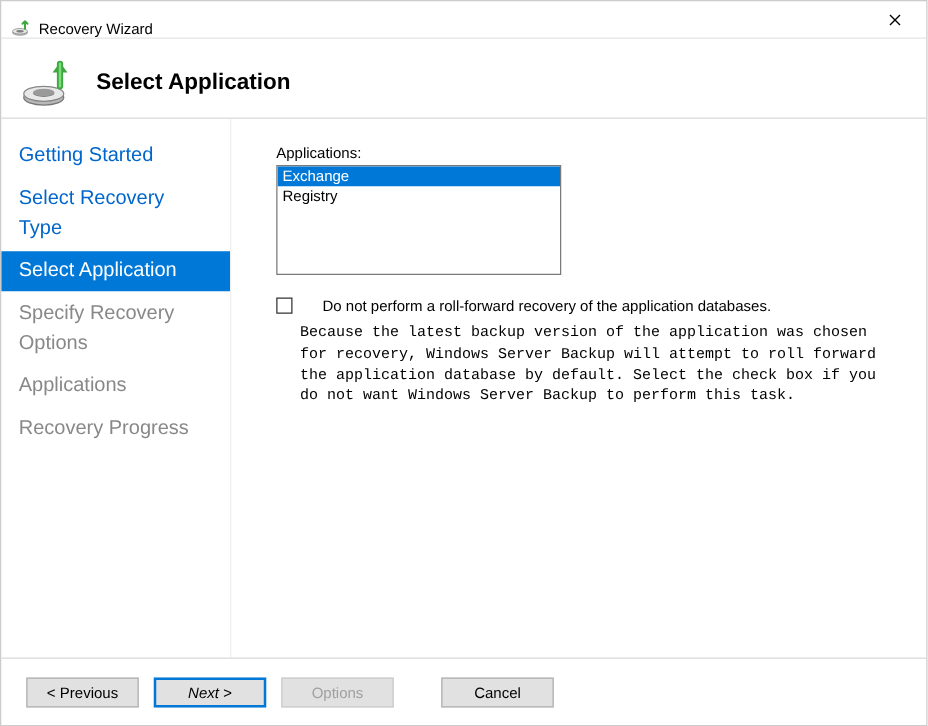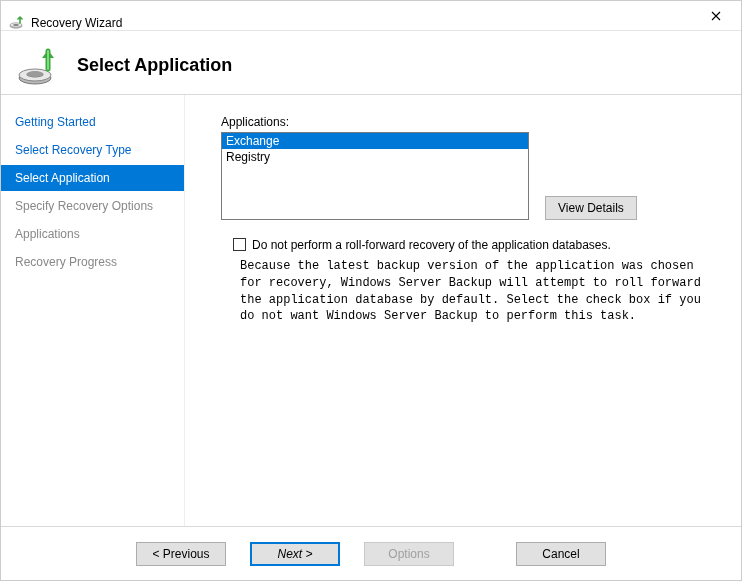--- a/index.html
+++ b/index.html
@@ -56,21 +56,21 @@
       min-height: 0;
     }
 
     .sidebar {
       width: 184px;
       padding: 14px 0;
       border-right: 1px solid #eee;
     }
     .sidebar-item {
       padding: 4px 14px;
-      font-size: 12px;
+      font-size: 16px;
       color: #0066cc;
       cursor: pointer;
       line-height: 1.5;
       margin-bottom: 2px;
     }
     .sidebar-item.current {
       background: #0078d7;
       color: #fff;
     }
     .sidebar-item.disabled {
@@ -80,21 +80,21 @@
 
     .content {
       flex: 1;
       padding: 20px 28px 10px 36px;
       color: #000;
     }
     .instruction { margin-bottom: 18px; }
     .apps-label { margin-bottom: 3px; }
     .apps-row { display: flex; align-items: flex-end; gap: 16px; }
     .listbox {
-      width: 308px;
+      width: 228px;
       height: 88px;
       border: 1px solid #7a7a7a;
       background: #fff;
       overflow: auto;
     }
     .list-item {
       padding: 0px 4px;
       font-size: 12px;
       line-height: 16px;
       cursor: pointer;
@@ -112,43 +112,43 @@
       font-family: inherit;
       cursor: pointer;
       padding: 0 12px;
     }
     .btn.primary { border: 2px solid #0078d7; padding: 0 11px; font-style: italic; }
     .btn.disabled { color: #a0a0a0; cursor: default; background: #e1e1e1; border-color: #c9c9c9; }
 
     .checkbox-row {
       display: flex;
       align-items: flex-start;
-      gap: 6px;
-      margin: 18px 0 6px 12px;
+      gap: 24px;
+      margin: 18px 0 6px 0;
     }
     .checkbox {
       width: 13px; height: 13px;
       border: 1px solid #333;
       background: #fff;
       cursor: pointer;
       flex-shrink: 0;
     }
     .desc {
       margin-left: 19px;
       line-height: 1.4;
       color: #000;
       font-family: Liberation Mono, monospace;
     }
 
     .footer {
       height: 54px;
       display: flex;
       align-items: center;
-      justify-content: center;
-      gap: 24px;
+      justify-content: flex-start;
+      gap: 12px;
       padding: 0 20px;
       border-top: 1px solid #d9d9d9;
     }
     .footer .btn { min-width: 90px; }
     .footer-gap { width: 14px; }
   </style>
 </head>
 <body>
 
 <div class="titlebar">
@@ -193,21 +193,20 @@
     <div class="sidebar-item disabled">Recovery Progress</div>
   </div>
 
   <div class="content">
     <div class="apps-label">Applications:</div>
     <div class="apps-row">
       <div class="listbox">
         <div class="list-item selected">Exchange</div>
         <div class="list-item">Registry</div>
       </div>
-      <button class="btn">View Details</button>
     </div>
 
     <div class="checkbox-row">
       <div class="checkbox"></div>
       <span>Do not perform a roll-forward recovery of the application databases.</span>
     </div>
     <div class="desc">Because the latest backup version of the application was chosen for recovery, Windows Server Backup will attempt to roll forward the application database by default. Select the check box if you do not want Windows Server Backup to perform this task.</div>
   </div>
 </div>
 

